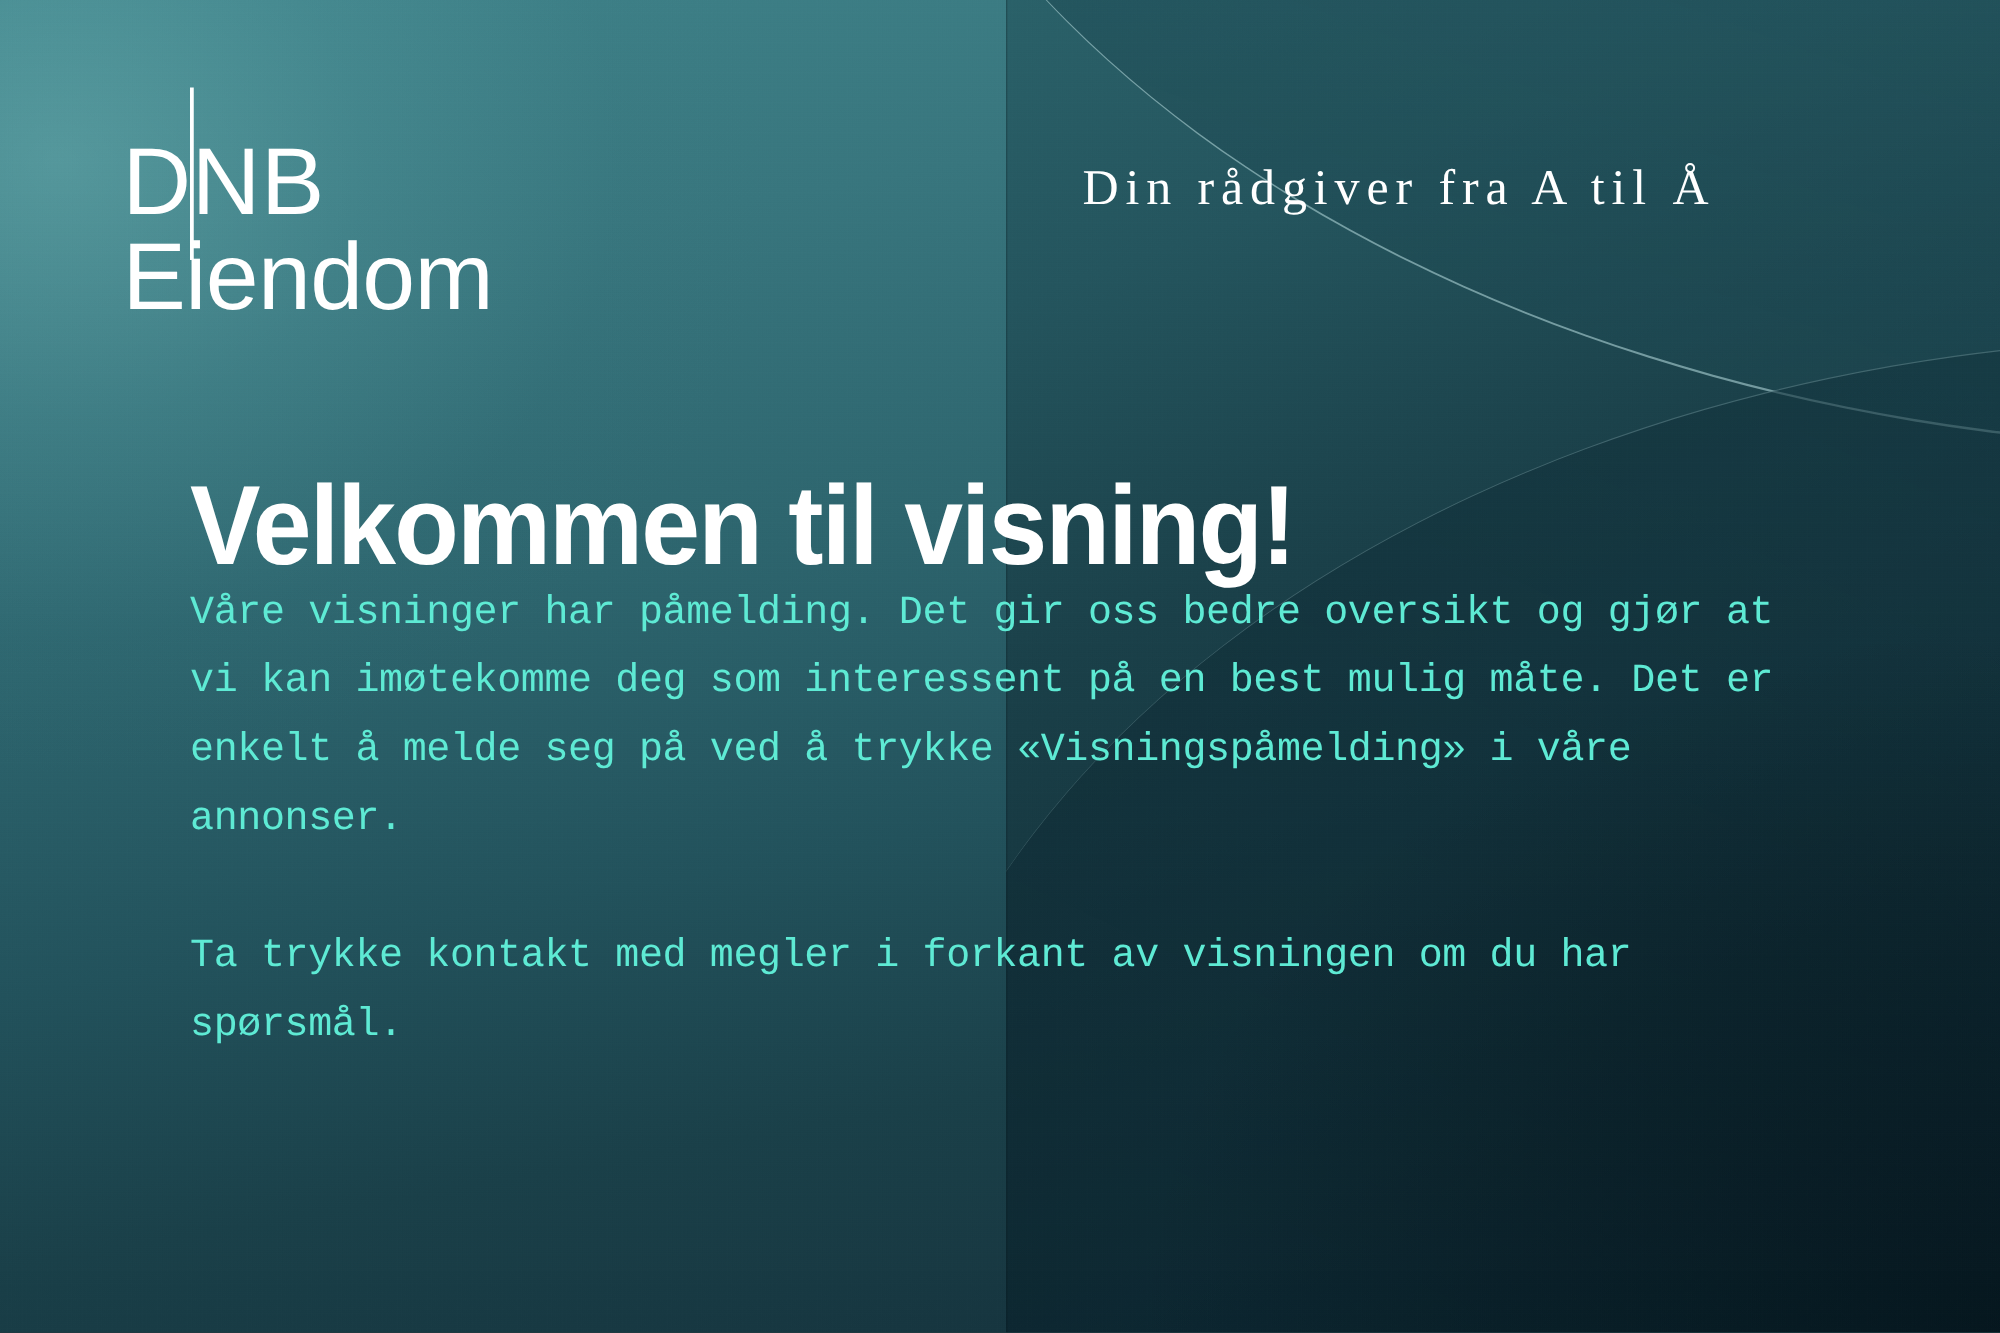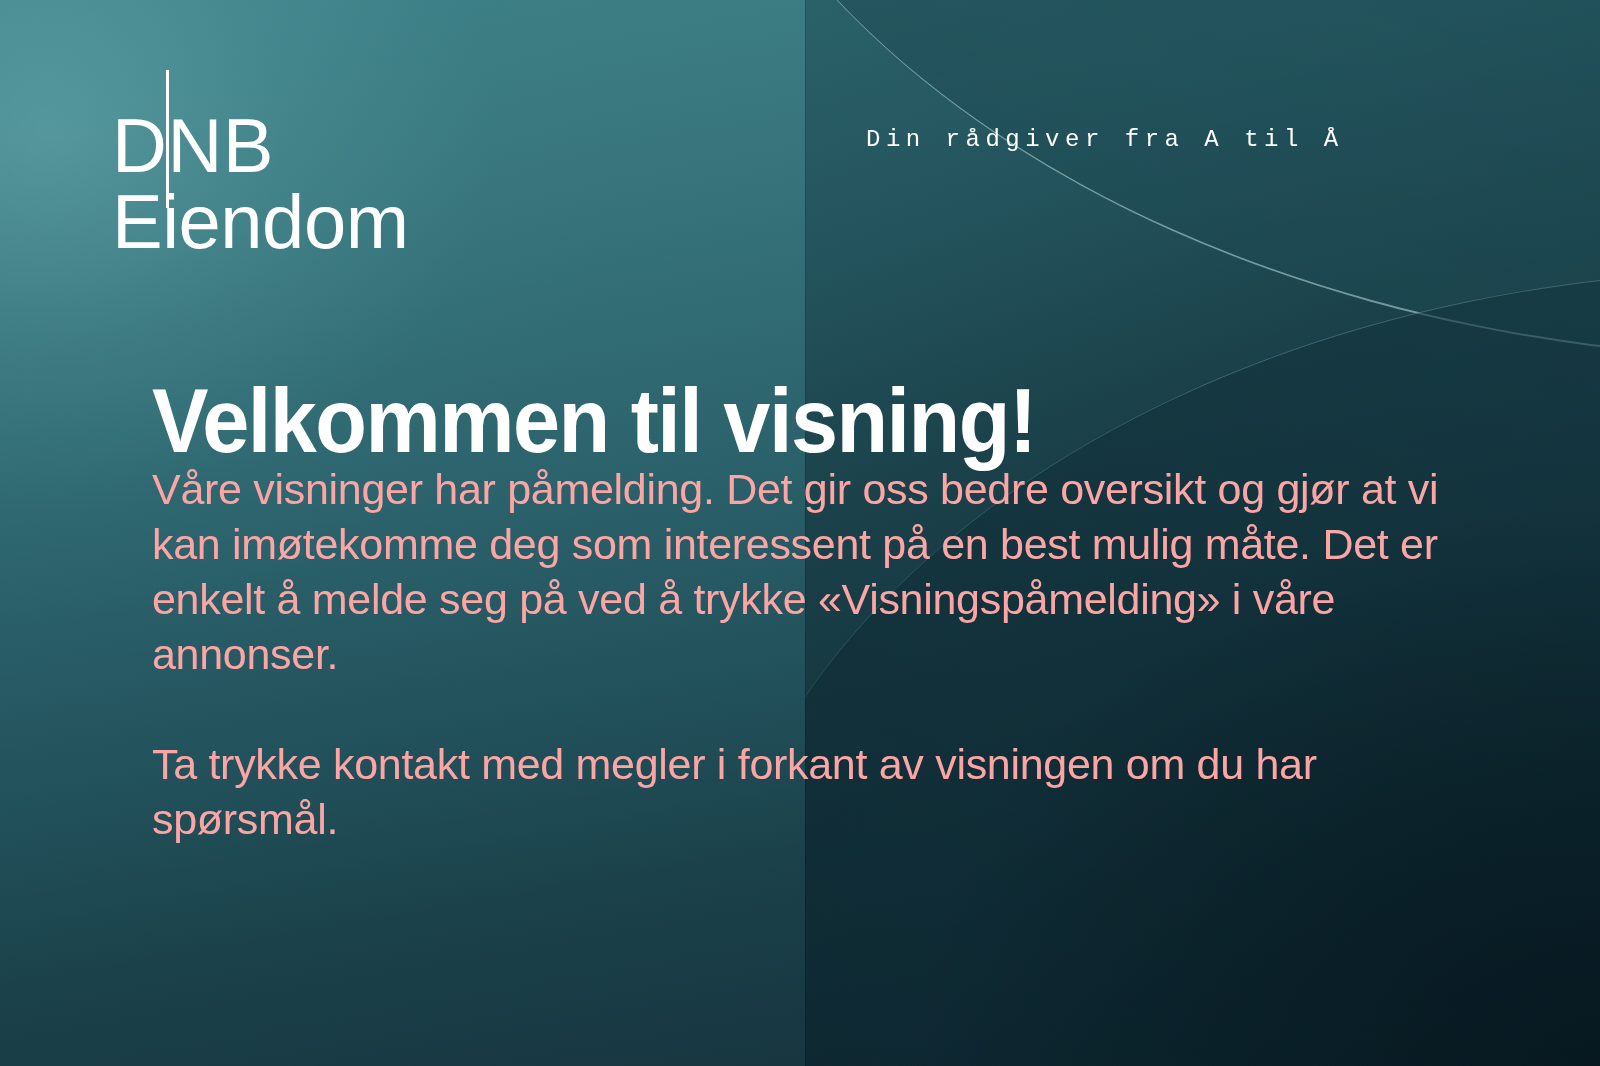--- a/index.html
+++ b/index.html
@@ -166,30 +166,30 @@
     top: -38px;
     width: 2.5px;
     height: 138px;
     background: #ffffff;
   }
   .logo-word {
     font-size: 76px;
     font-weight: 300;
     letter-spacing: -0.5px;
     line-height: 1;
-    margin-left: 28px;
+    margin-left: 14px;
   }
 
   .tagline {
     position: absolute;
     left: 866px;
     top: 126px;
     color: #ffffff;
-    font-family: Liberation Mono, monospace;
-    font-size: 24px;
+    font-family: Liberation Serif, serif;
+    font-size: 40px;
     font-weight: 400;
     letter-spacing: 5.5px;
     white-space: nowrap;
   }
 
   .headline {
     position: absolute;
     left: 152px;
     top: 316px;
     color: #ffffff;
@@ -200,25 +200,26 @@
     white-space: nowrap;
     transform: scaleX(0.94);
     transform-origin: left center;
   }
 
   .body-copy {
     position: absolute;
     left: 152px;
     top: 462px;
     width: 1300px;
-    color: #fca5a5;
-    font-size: 43px;
+    color: #5eead4;
+    font-size: 32px;
     font-weight: 400;
     line-height: 55px;
     letter-spacing: -0.3px;
+    font-family: Liberation Mono, monospace;
   }
   .body-copy p { margin: 0; }
   .body-copy .spacer { height: 55px; }
 </style>
 </head>
 <body>
 
 <div class="stage">
 
   <div class="bg-layer">

